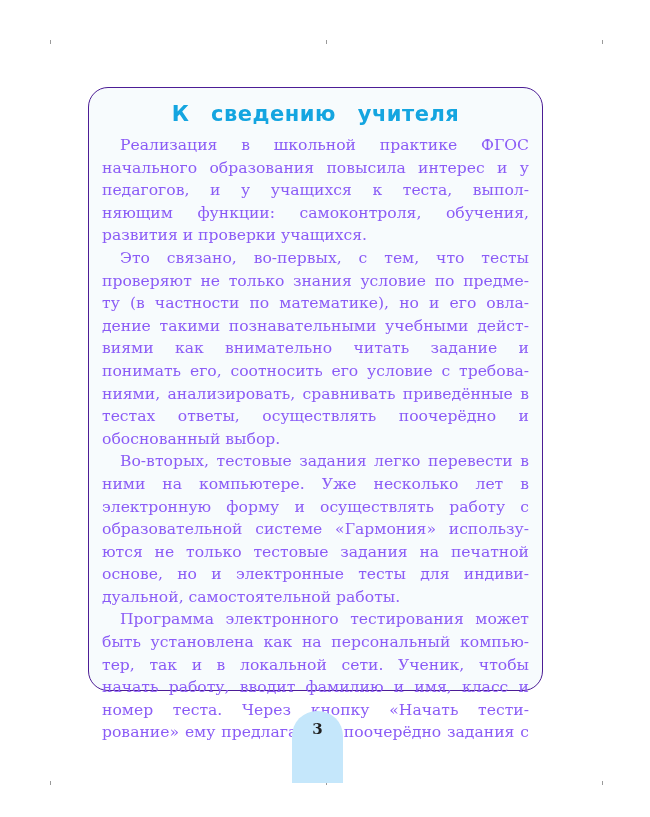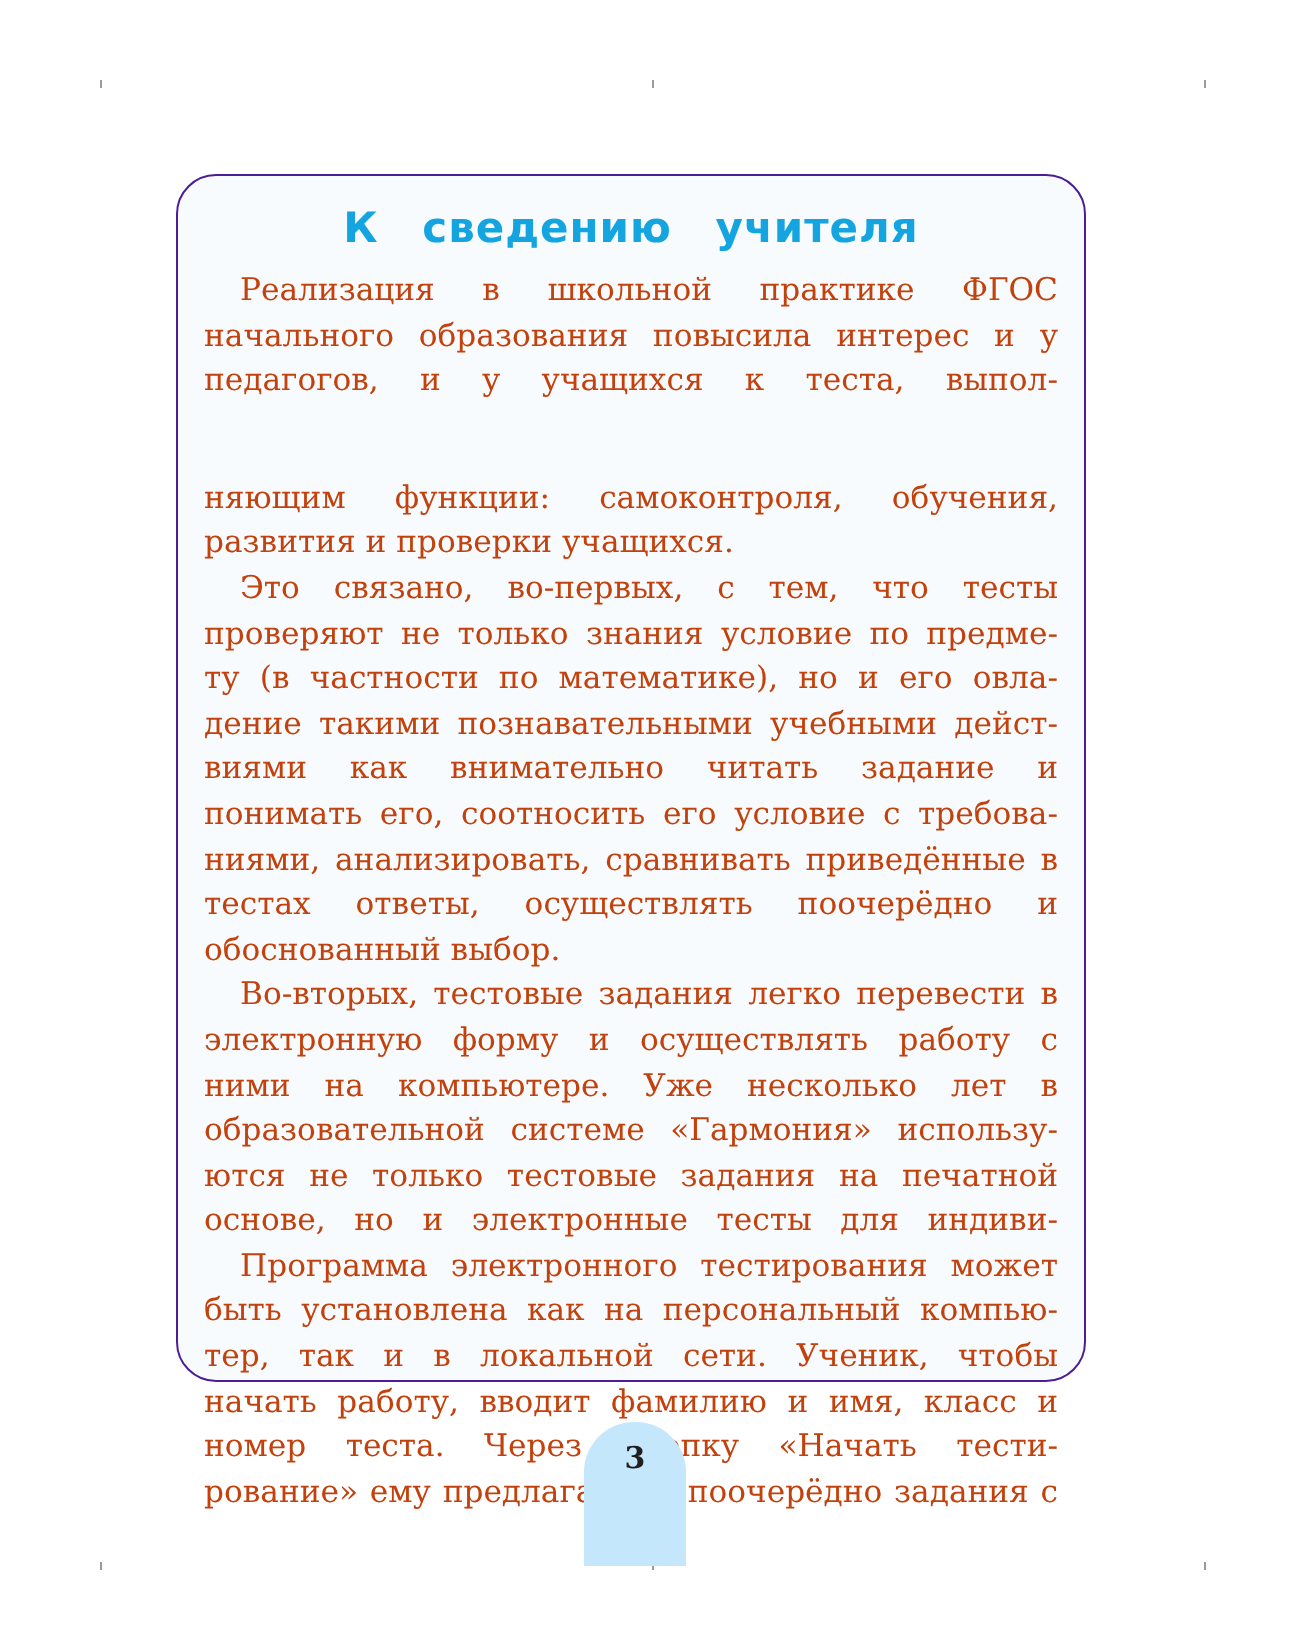--- a/index.html
+++ b/index.html
@@ -45,21 +45,21 @@
       word-spacing: 14px;
       letter-spacing: 0.5px;
     }
     .box-body {
       position: absolute;
       left: 13px;
       right: 13px;
       top: 46px;
       font-size: 15.6px;
       line-height: 22.6px;
-      color: #c2410c;
+      color: #8b5cf6;
     }
     .para {
       margin: 0;
       text-align: justify;
       text-align-last: left;
     }
     .line {
       display: block;
       text-align: justify;
       text-align-last: justify;
@@ -104,43 +104,44 @@
 <div class="crop-mark" style="left:602px; top:781px;"></div>
 
 <div class="info-box">
   <div class="box-title">К сведению учителя</div>
   <div class="box-body">
 
     <div class="para">
       <span class="line first" style="white-space: normal; text-align-last: justify;">Реализация в школьной практике ФГОС</span>
       <span class="line" style="white-space: normal; text-align-last: justify;">начального образования повысила интерес и у</span>
       <span class="line" style="white-space: normal; text-align-last: justify;">педагогов, и у учащихся к теста, выпол-</span>
-      <span class="line" style="white-space: normal; text-align-last: justify; margin-top: 36px;">няющим функции: самоконтроля, обучения,</span>
+      <span class="line" style="white-space: normal; text-align-last: justify;">няющим функции: самоконтроля, обучения,</span>
       <span class="line last">развития и проверки учащихся.</span>
     </div>
 
     <div class="para">
       <span class="line first" style="white-space: normal; text-align-last: justify;">Это связано, во-первых, с тем, что тесты</span>
       <span class="line" style="white-space: normal; text-align-last: justify;">проверяют не только знания условие по предме-</span>
       <span class="line" style="white-space: normal; text-align-last: justify;">ту (в частности по математике), но и его овла-</span>
       <span class="line" style="white-space: normal; text-align-last: justify;">дение такими познавательными учебными дейст-</span>
       <span class="line" style="white-space: normal; text-align-last: justify;">виями как внимательно читать задание и</span>
       <span class="line" style="white-space: normal; text-align-last: justify;">понимать его, соотносить его условие с требова-</span>
       <span class="line" style="white-space: normal; text-align-last: justify;">ниями, анализировать, сравнивать приведённые в</span>
       <span class="line" style="white-space: normal; text-align-last: justify;">тестах ответы, осуществлять поочерёдно и</span>
       <span class="line last">обоснованный выбор.</span>
     </div>
 
     <div class="para">
       <span class="line first" style="white-space: normal; text-align-last: justify;">Во-вторых, тестовые задания легко перевести в</span>
+      <span class="line" style="white-space: normal; text-align-last: justify;">ними на компьютере. Уже несколько лет в</span>
       <span class="line" style="white-space: normal; text-align-last: justify;">электронную форму и осуществлять работу с</span>
-      <span class="line" style="white-space: normal; text-align-last: justify;">ними на компьютере. Уже несколько лет в</span>
       <span class="line" style="white-space: normal; text-align-last: justify;">образовательной системе «Гармония» использу-</span>
       <span class="line" style="white-space: normal; text-align-last: justify;">ются не только тестовые задания на печатной</span>
       <span class="line" style="white-space: normal; text-align-last: justify;">основе, но и электронные тесты для индиви-</span>
+      <span class="line last">дуальной, самостоятельной работы.</span>
     </div>
 
     <div class="para">
       <span class="line first" style="white-space: normal; text-align-last: justify;">Программа электронного тестирования может</span>
       <span class="line" style="white-space: normal; text-align-last: justify;">быть установлена как на персональный компью-</span>
       <span class="line" style="white-space: normal; text-align-last: justify;">тер, так и  в локальной сети. Ученик, чтобы</span>
       <span class="line" style="white-space: normal; text-align-last: justify;">начать работу, вводит фамилию и имя, класс и</span>
       <span class="line" style="white-space: normal; text-align-last: justify;">номер теста. Через кнопку «Начать тести-</span>
       <span class="line" style="white-space: normal; text-align-last: justify;">рование» ему предлагаются поочерёдно задания с</span>
     </div>

